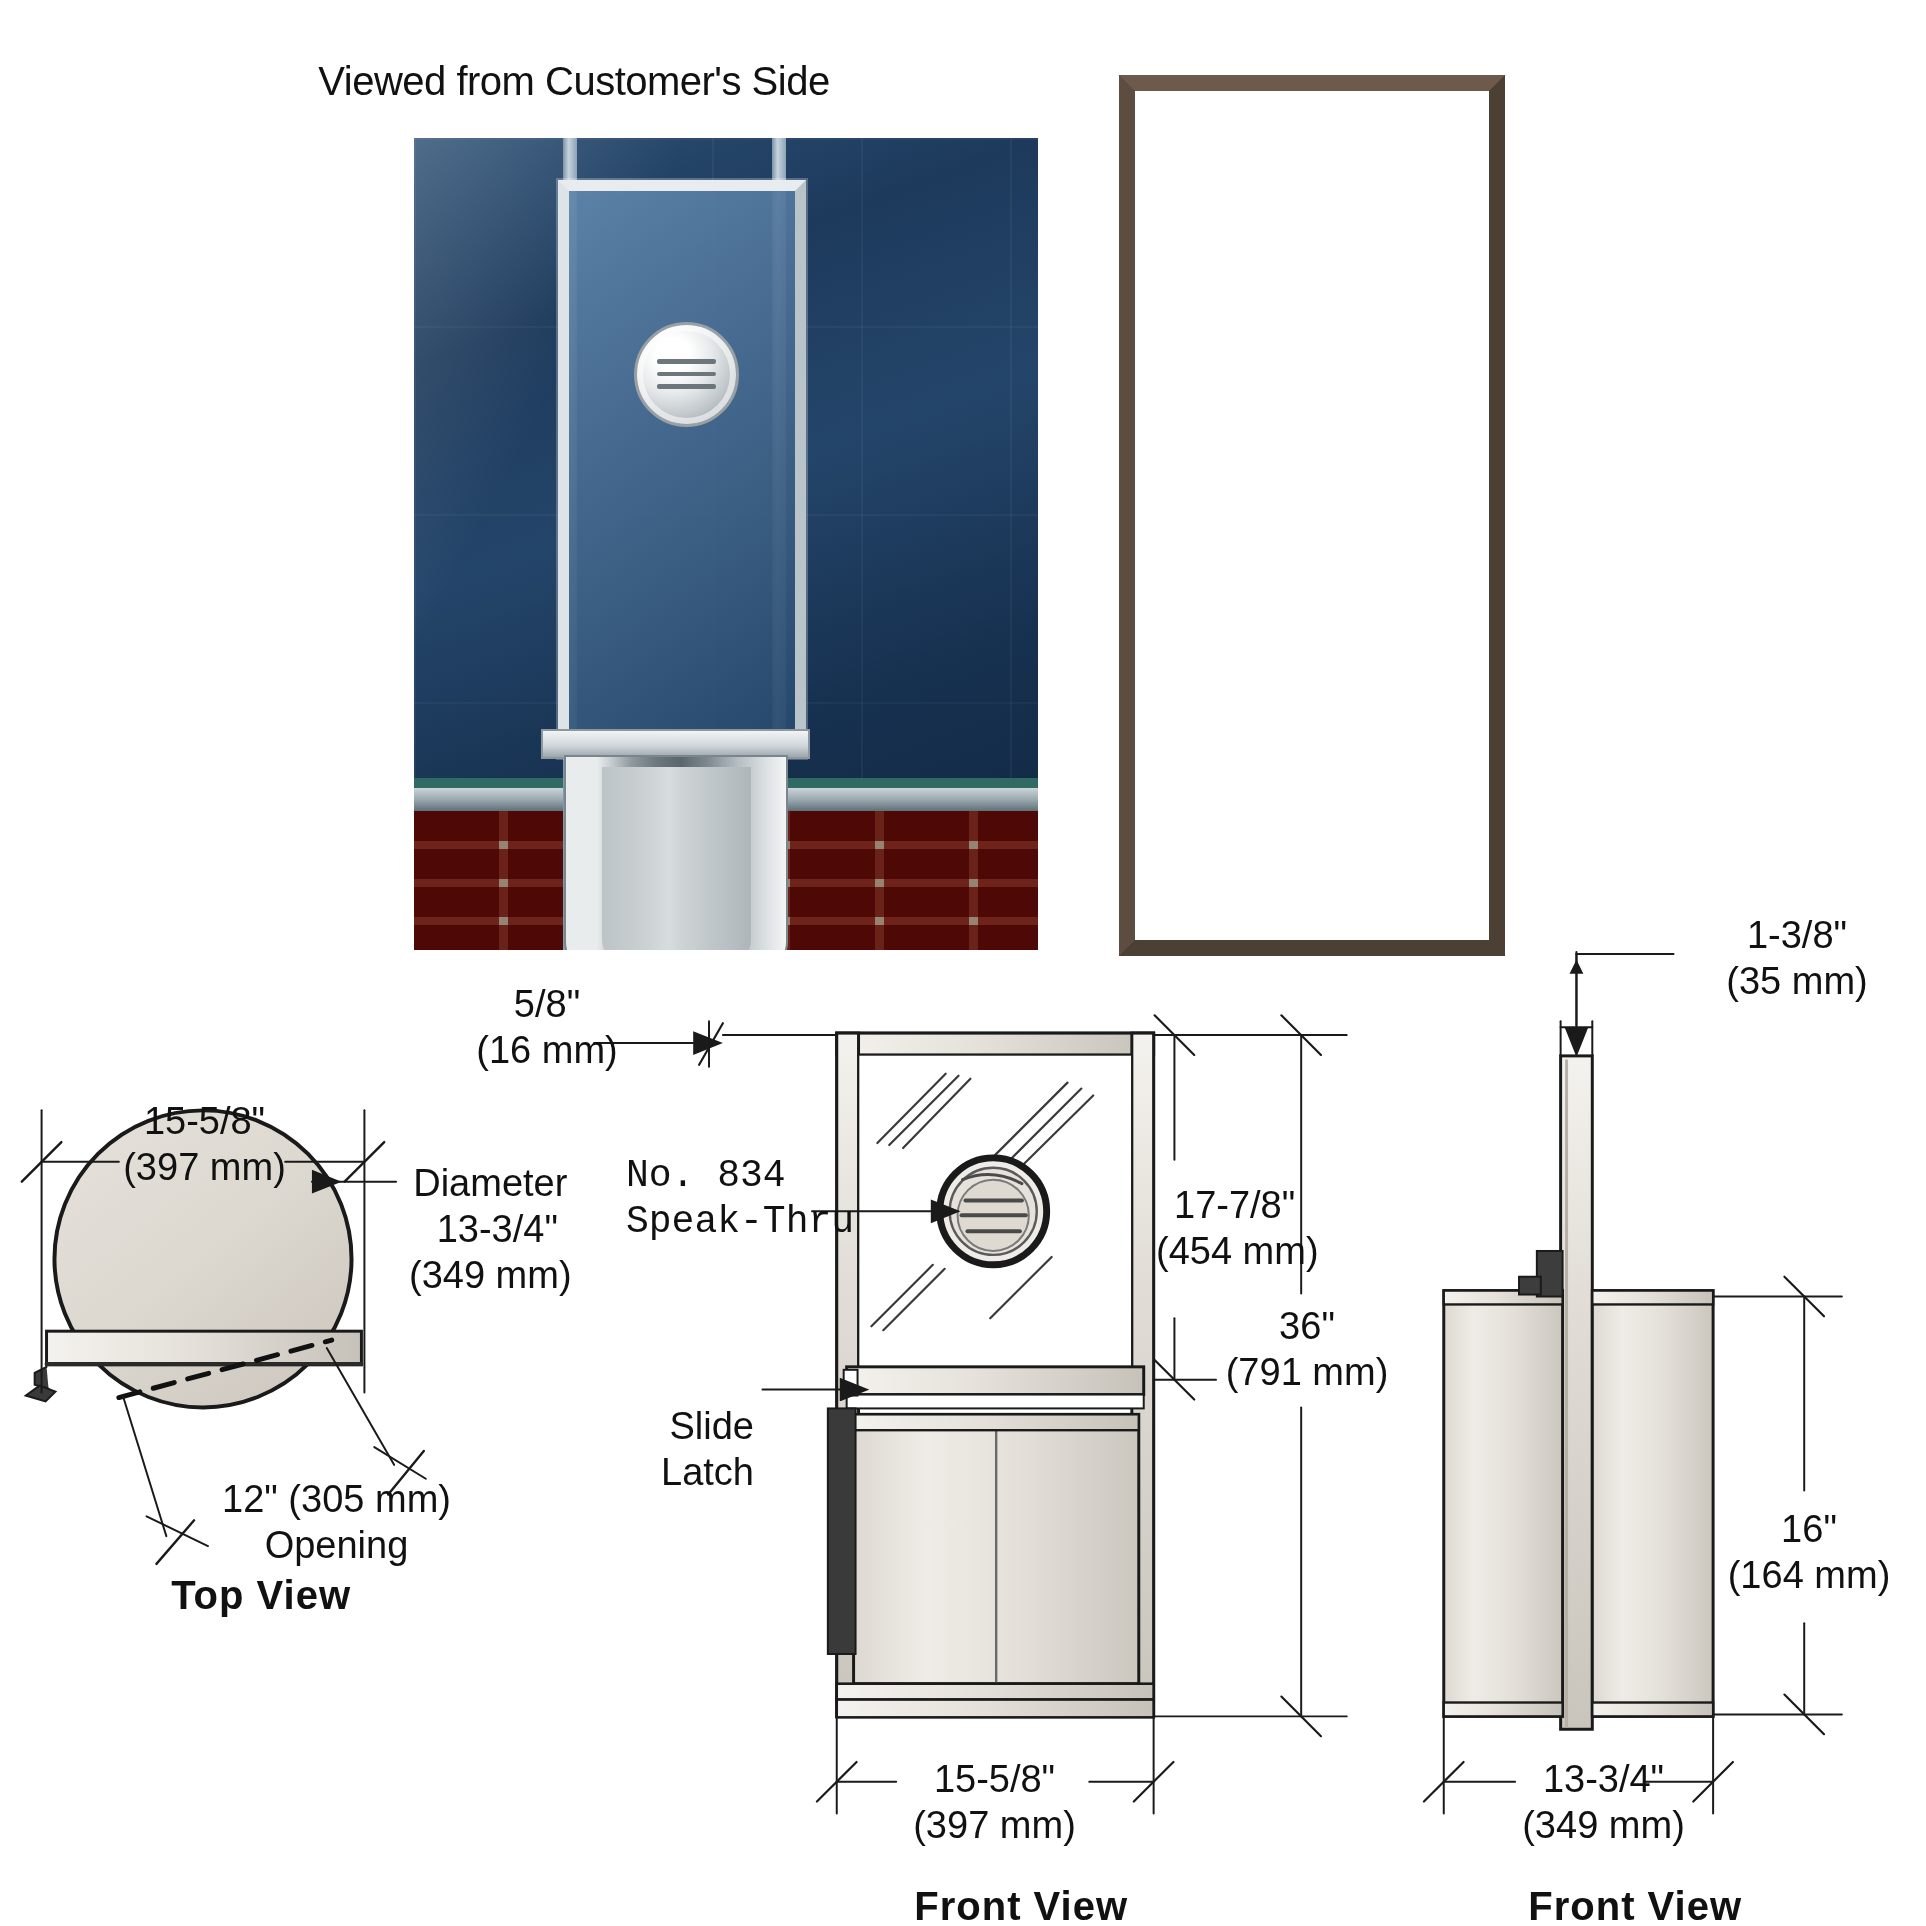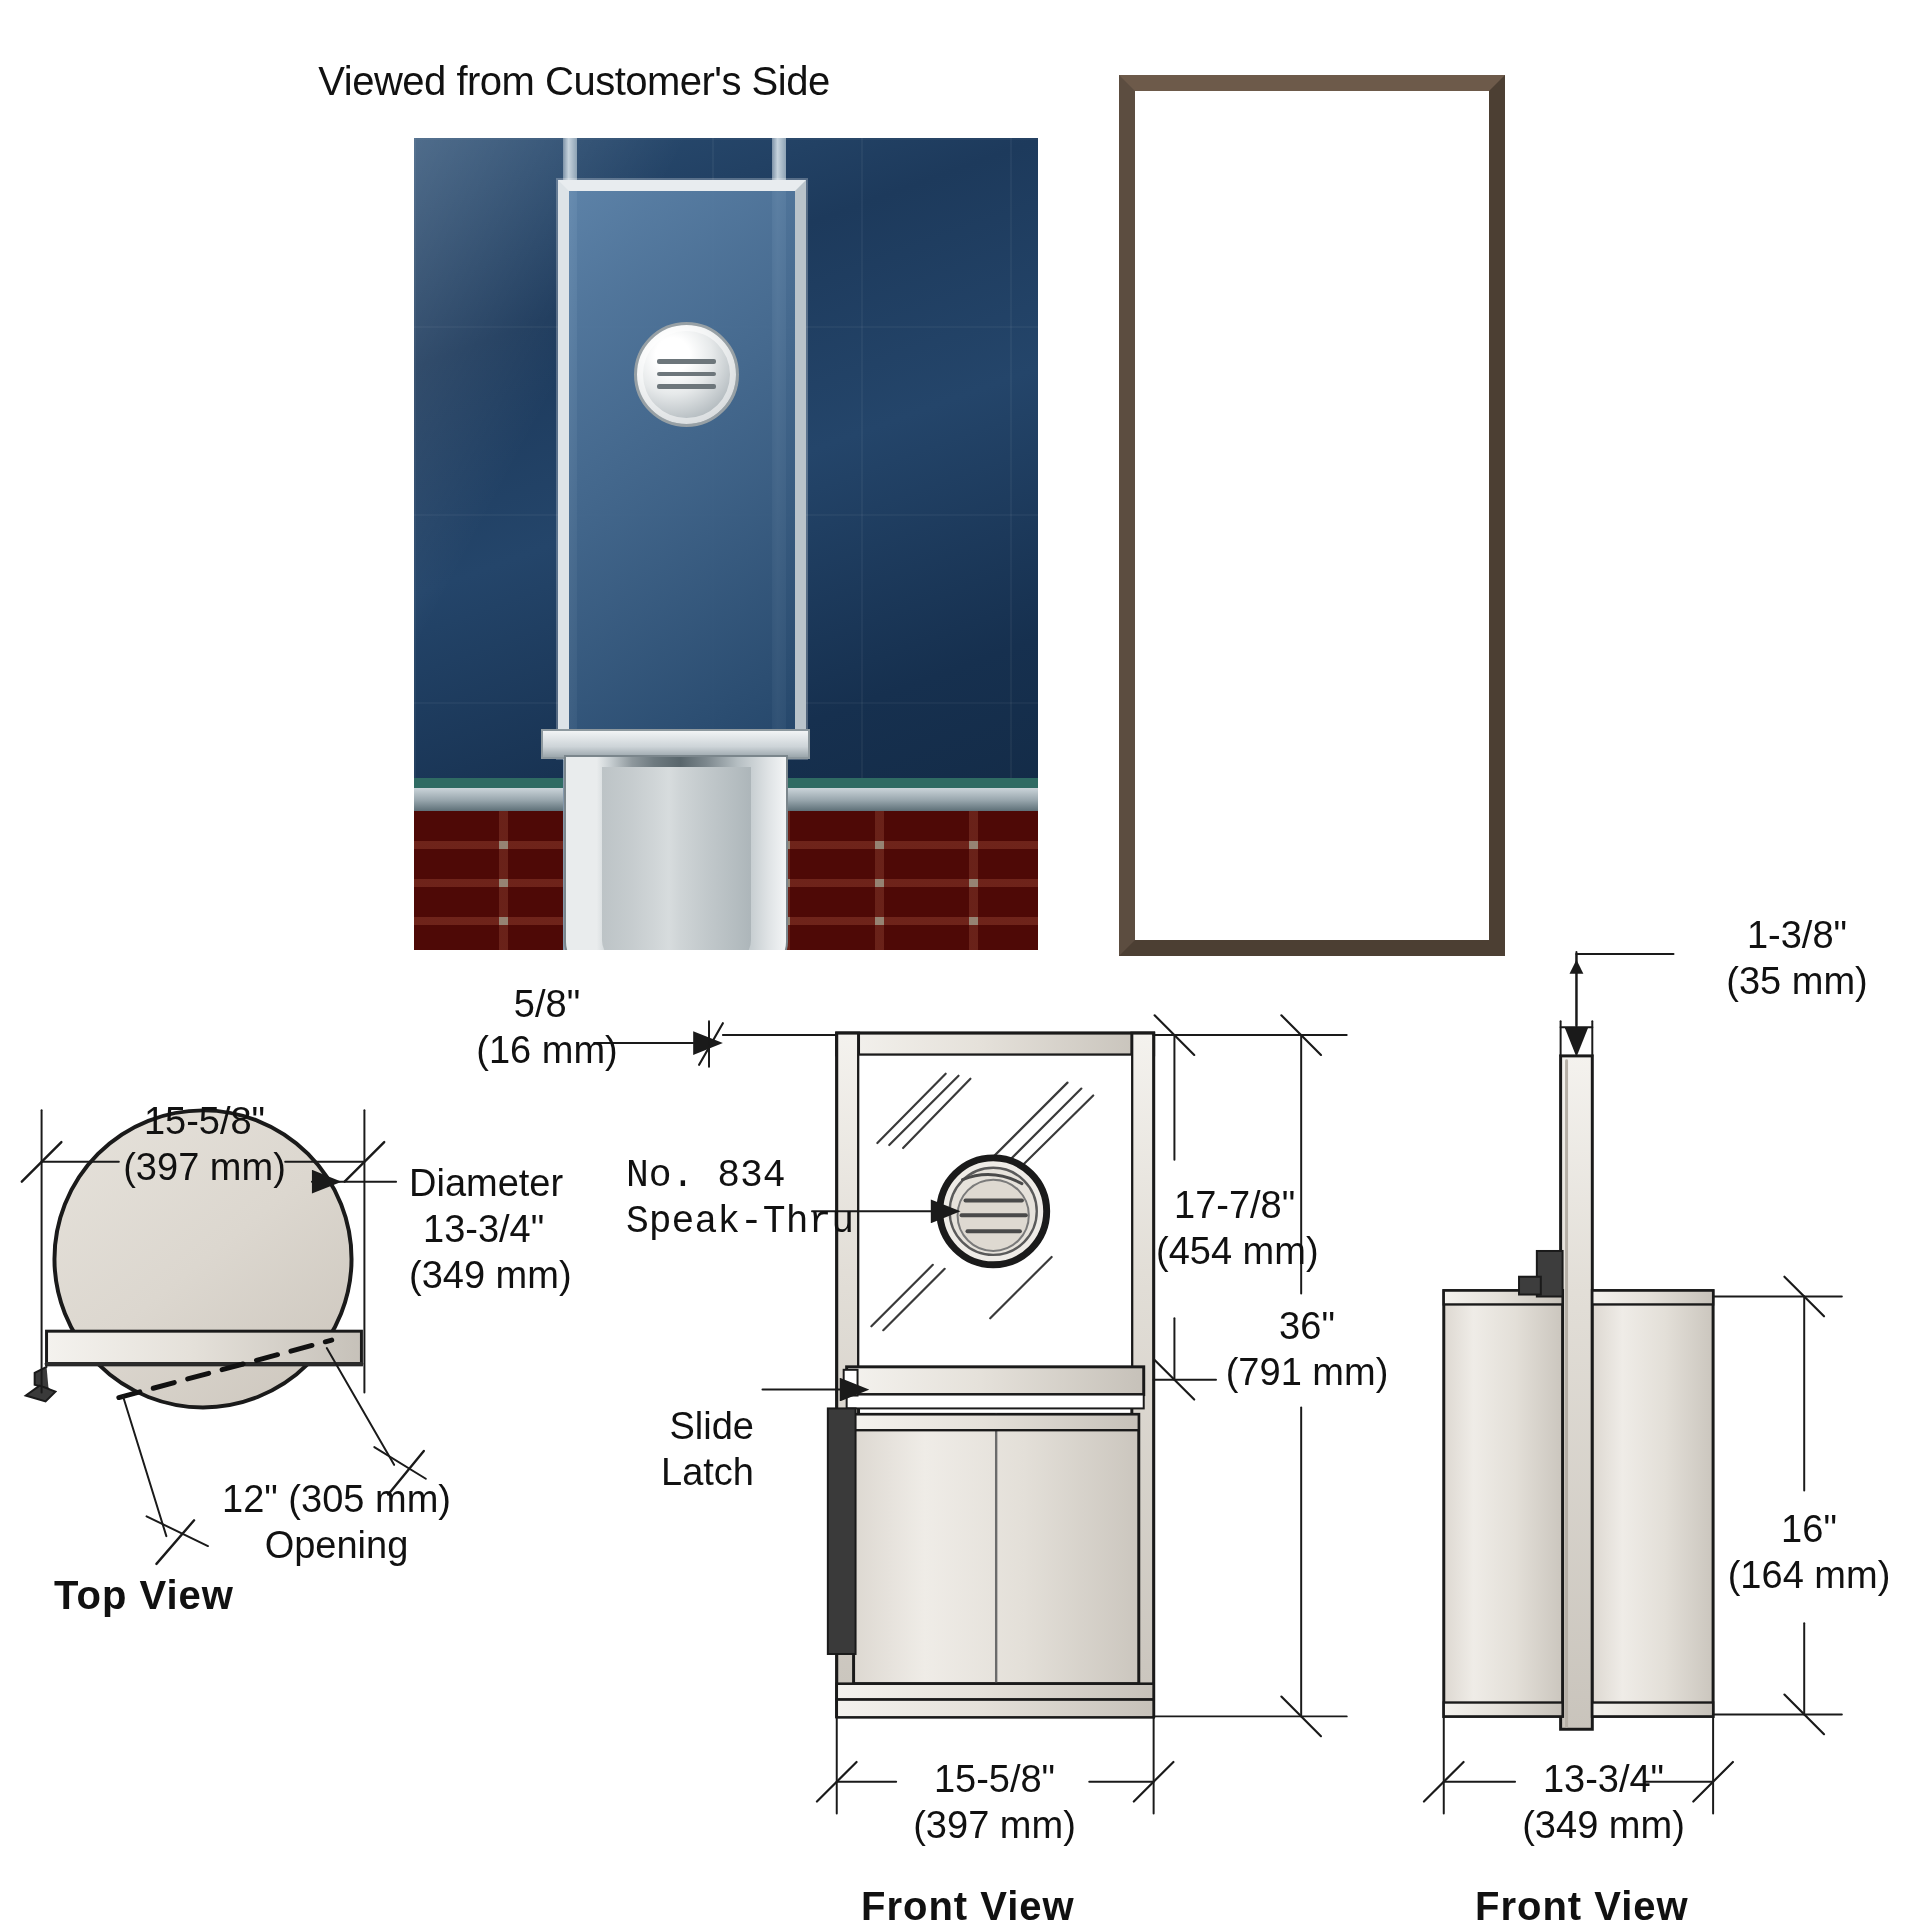--- a/index.html
+++ b/index.html
@@ -163,21 +163,21 @@
     line-height: 46px;
     white-space: nowrap;
   }
   .dim.center { text-align:center; }
   .viewlabel {
     position:absolute;
     font-size: 40px;
     font-weight: 700;
     letter-spacing: 1px;
     white-space: nowrap;
-    text-align:left;
+    text-align:right;
   }
 </style>
 </head>
 <body>
 
 <div id="sheet">
 
   <div id="title" class="abs">Viewed from Customer's Side</div>
 
   <div id="photo1" class="photo">
@@ -400,21 +400,21 @@
         <line x1="1710" y1="1788" x2="1750" y2="1748" stroke-width="2.2"></line>
       </g>
     </g>
   </svg>
 
   <div class="dim center abs" style="left:71px; top:1067px; width:267px;">
     <div>15-5/8"</div>
     <div>(397 mm)</div>
   </div>
 
-  <div class="dim abs" style="left:409px; top:1129px;">
+  <div class="dim abs" style="left:409px; top:1129px;text-align:center;">
     <div>Diameter</div>
     <div style="padding-left:14px">13-3/4"</div>
     <div>(349 mm)</div>
   </div>
 
   <div class="dim center abs" style="left:188px; top:1445px; width:297px;">
     <div>12" (305 mm)</div>
     <div>Opening</div>
   </div>
 

